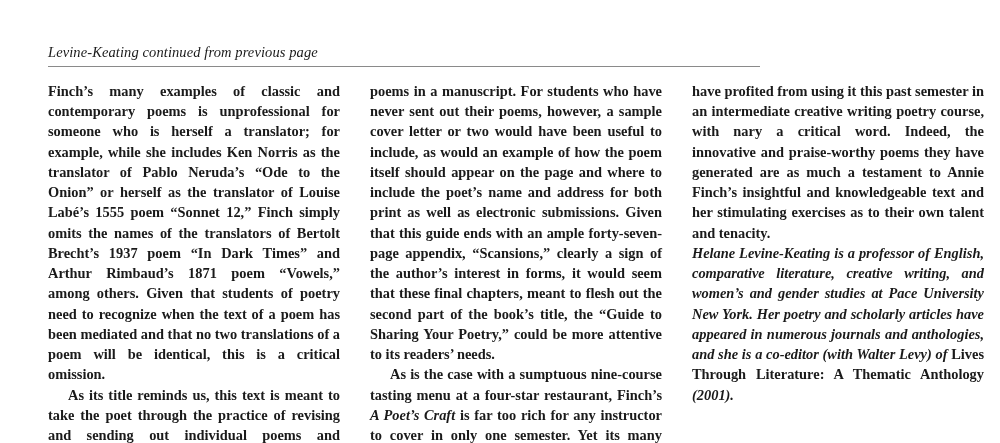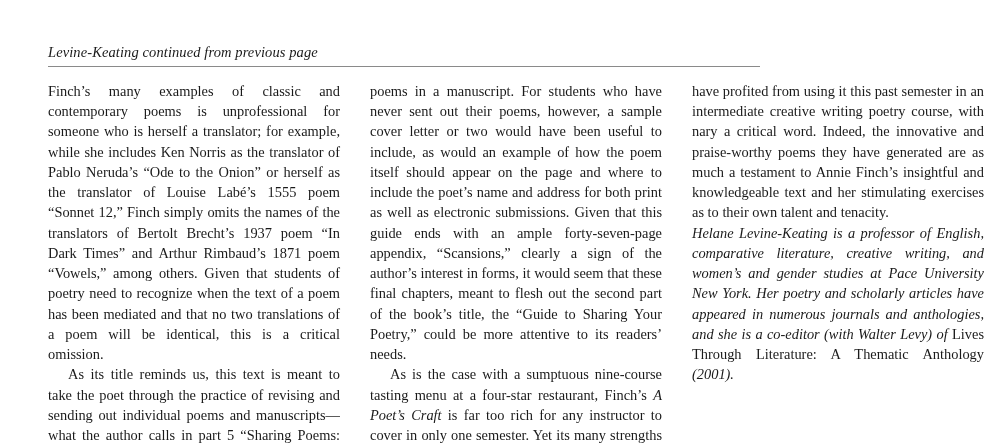--- a/index.html
+++ b/index.html
@@ -40,20 +40,21 @@
     width: 292px;
     flex: 0 0 292px;
   }
   p {
     margin: 0;
     font-size: 14.4px;
     line-height: 1.405;
     text-align: justify;
     text-justify: inter-word;
     hyphens: none;
+    font-weight: bold;
   }
   p.indent {
     text-indent: 20px;
   }
   .bio {
     font-style: italic;
     font-size: 14.4px;
     line-height: 1.405;
     text-align: justify;
   }

